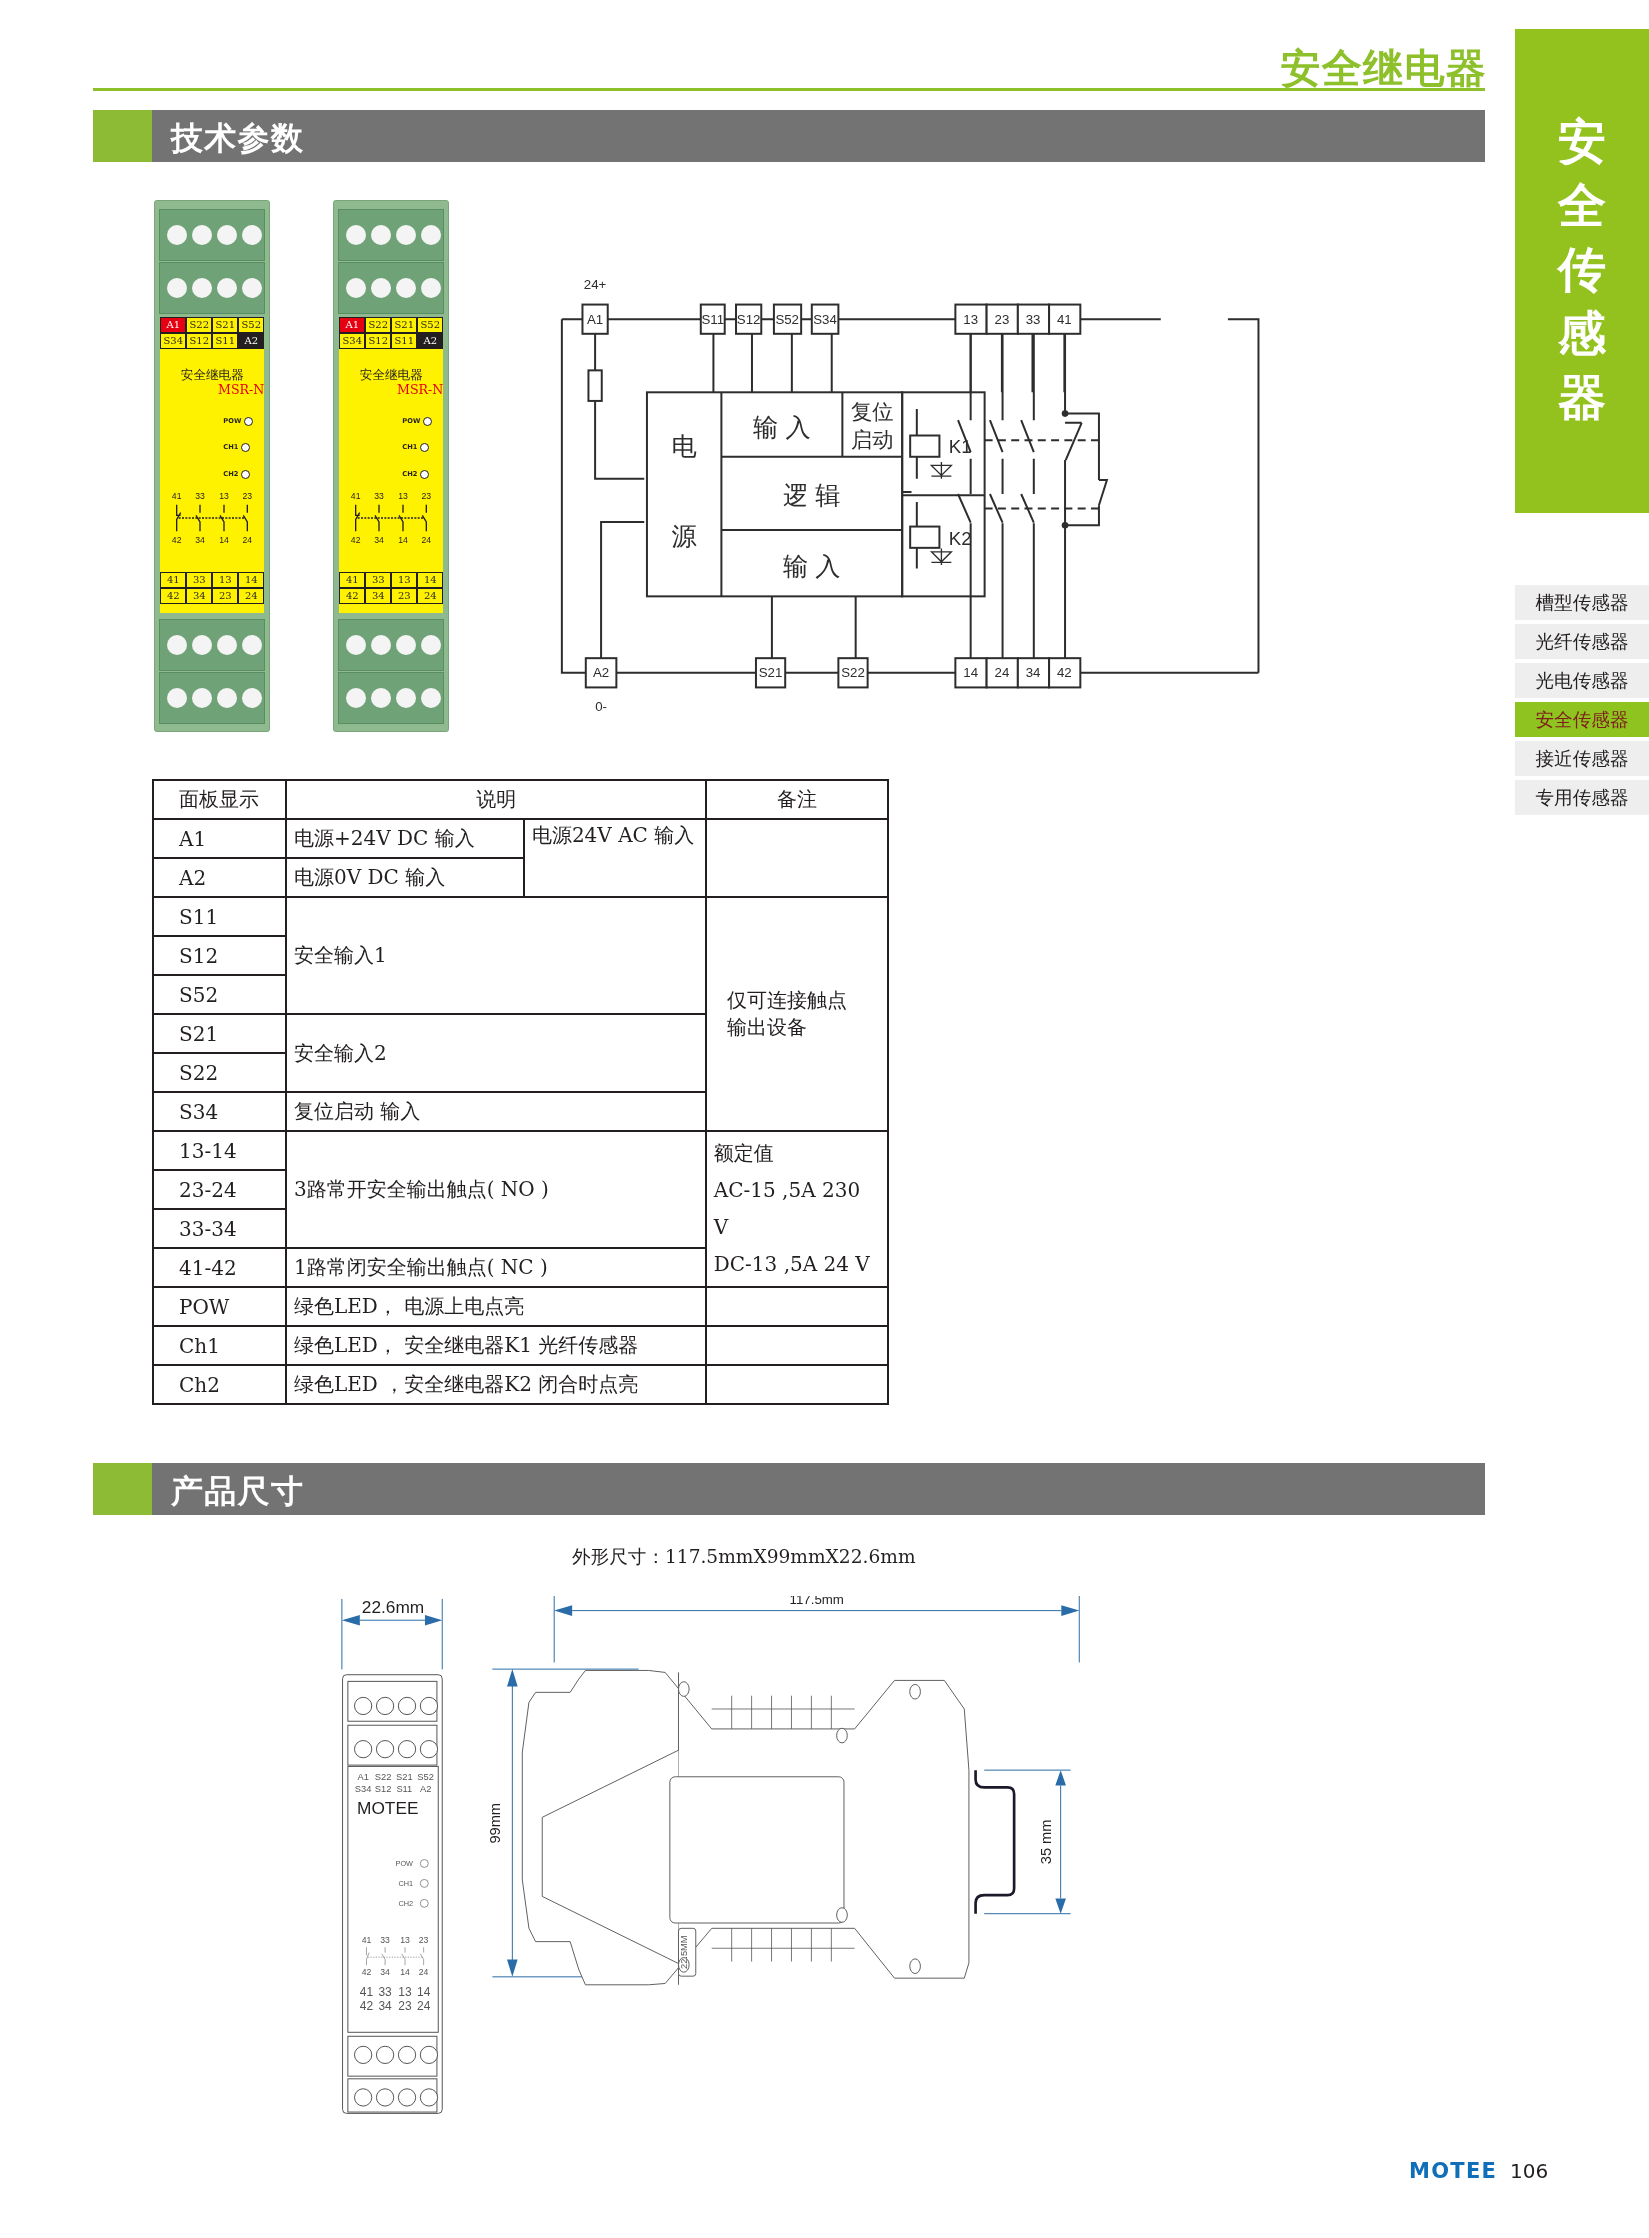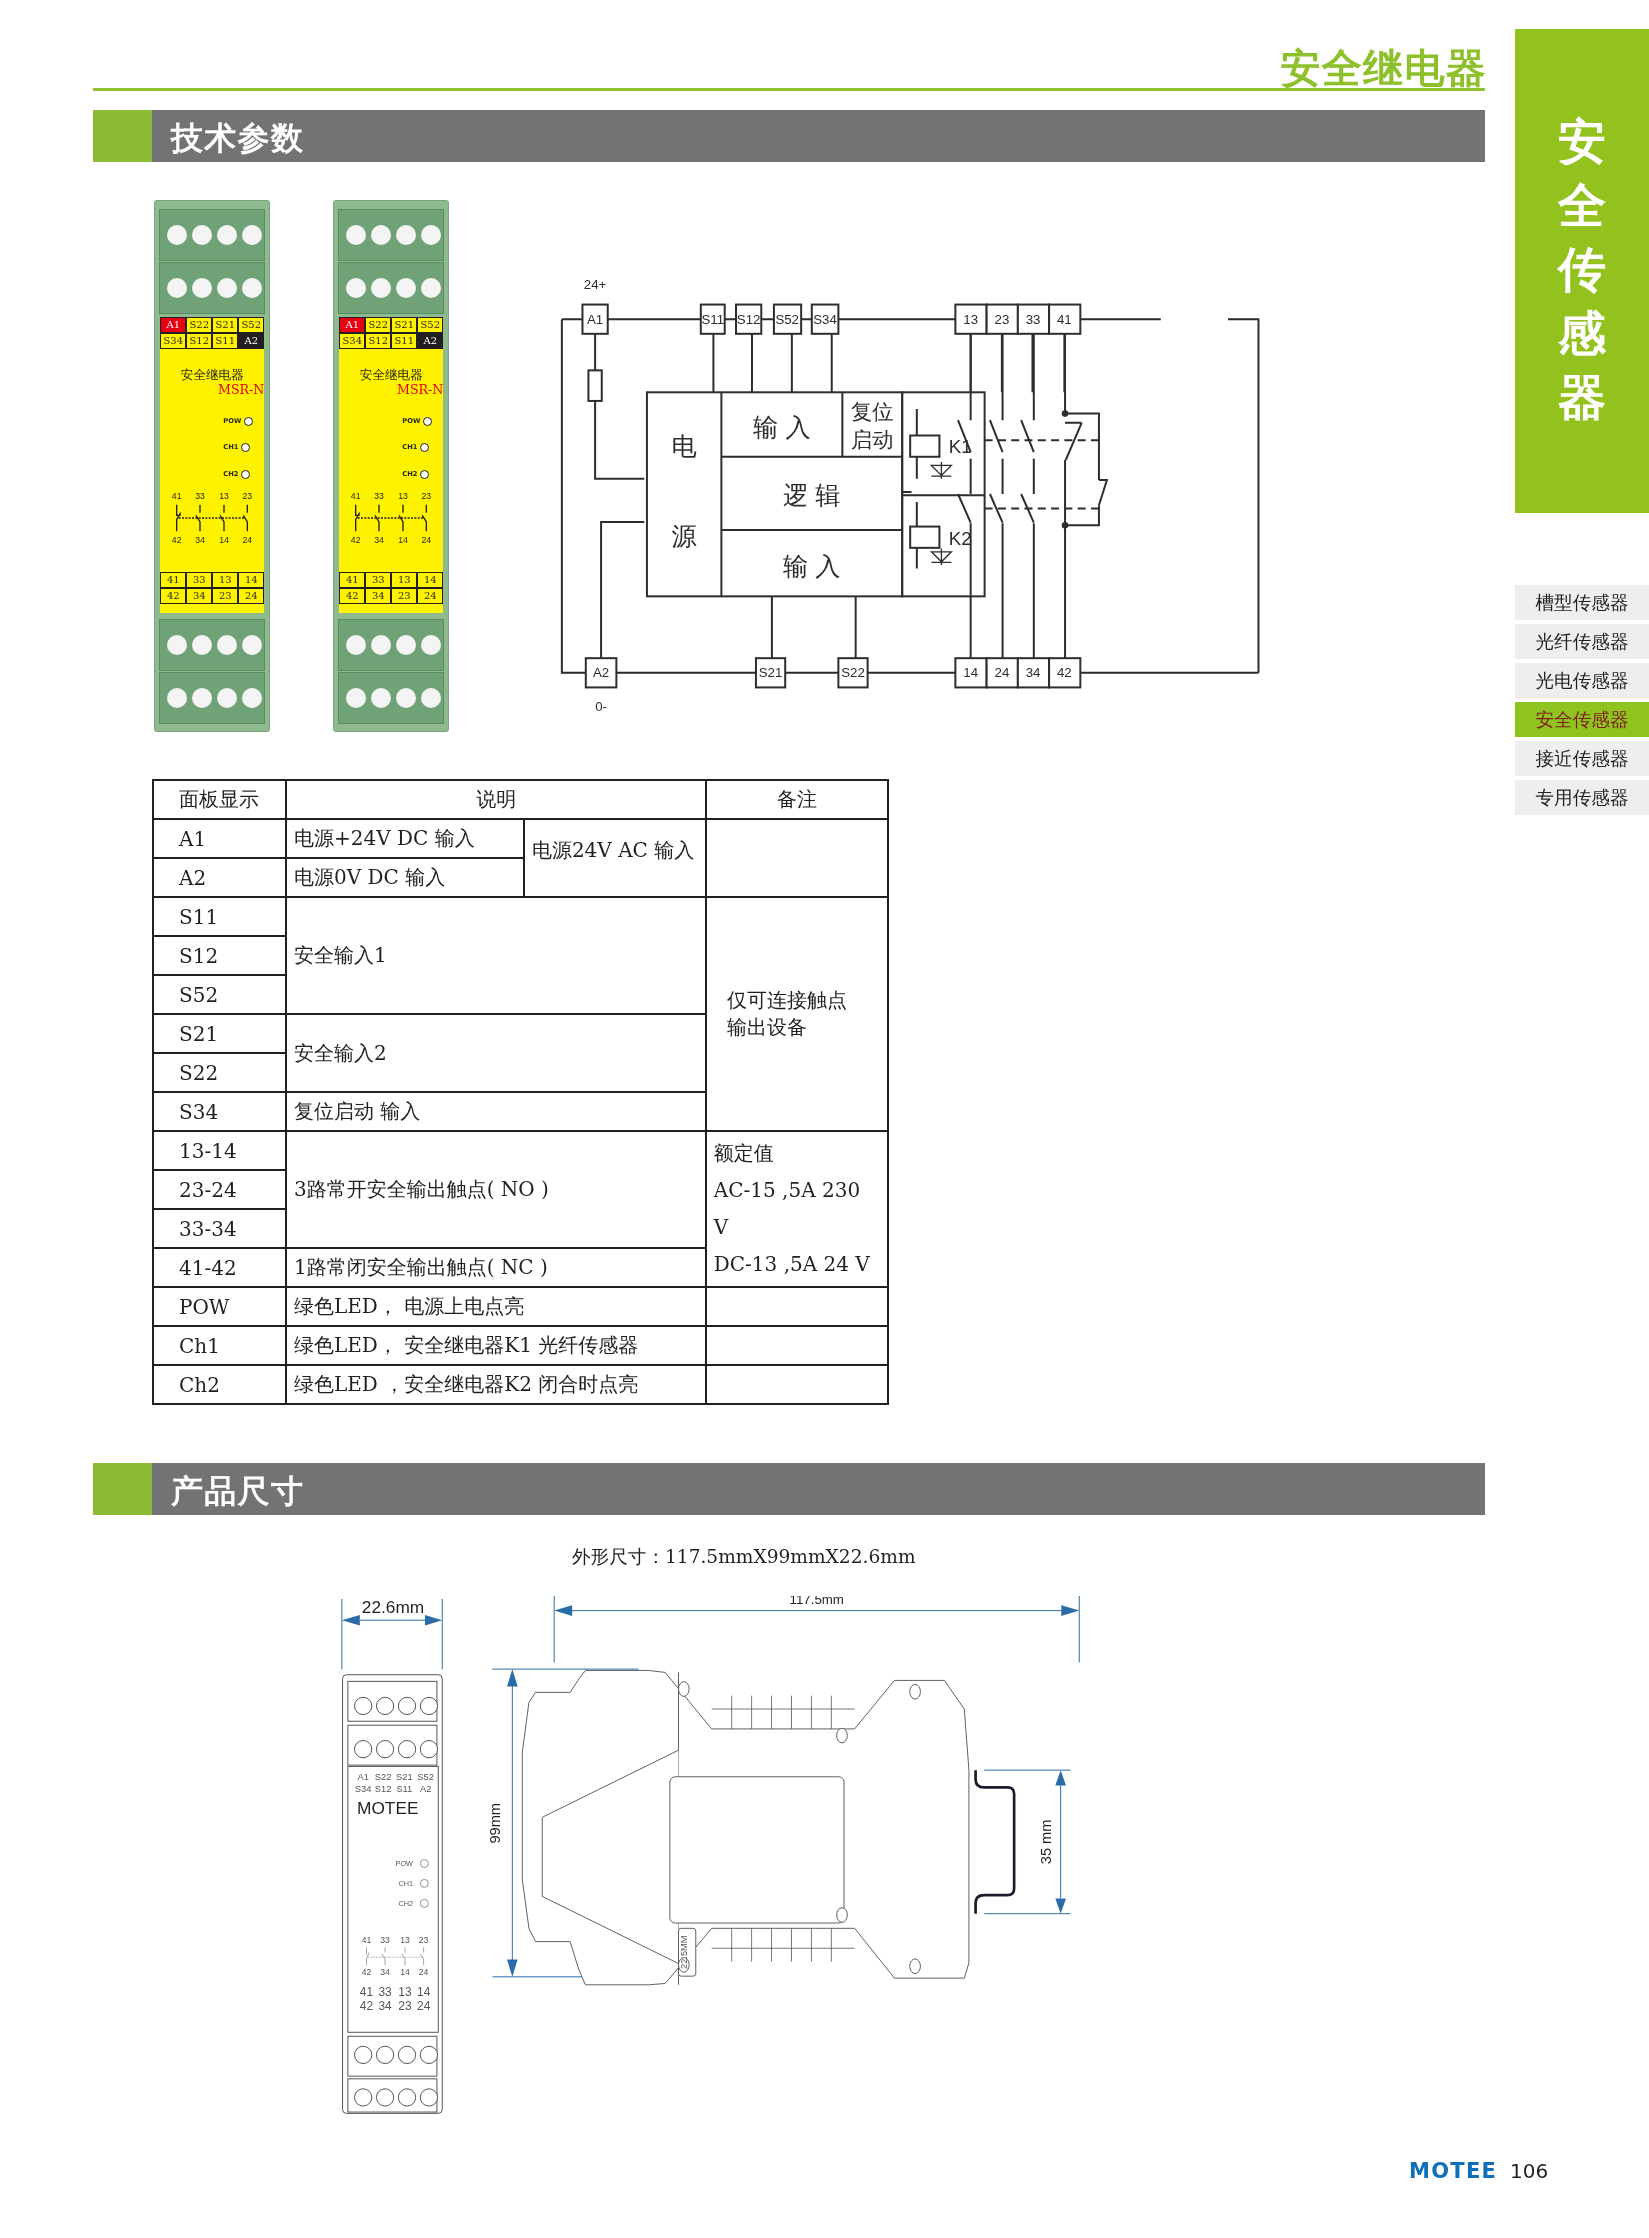--- a/index.html
+++ b/index.html
@@ -342,21 +342,21 @@
 <table class="spec-table">
   <tbody>
       <tr>
     <th class="c1" style="padding-left:25px;text-align:left;">面板显示</th>
     <th colspan="2" class="center">说明</th>
     <th class="center" style="width:172px;">备注</th>
   </tr>
   <tr>
     <td class="c1">A1</td>
     <td style="width:225px;">电源+24V DC  输入</td>
-    <td rowspan="2" style="width:172px; vertical-align:top; padding-top:17px;">电源24V AC 输入</td>
+    <td rowspan="2" style="width:172px; vertical-align:top; padding-top:2px;">电源24V AC 输入</td>
     <td rowspan="2"></td>
   </tr>
   <tr>
     <td class="c1">A2</td>
     <td>电源0V DC  输入</td>
   </tr>
   <tr>
     <td class="c1">S11</td>
     <td rowspan="3" colspan="2">安全输入1</td>
     <td rowspan="6" style="padding-left:20px;">

